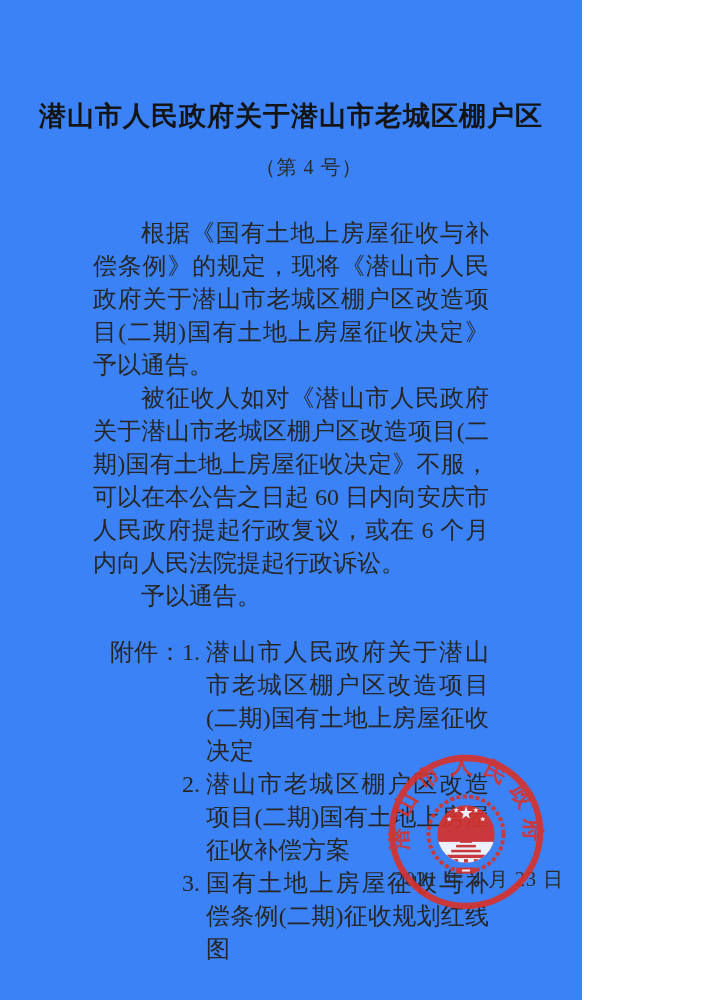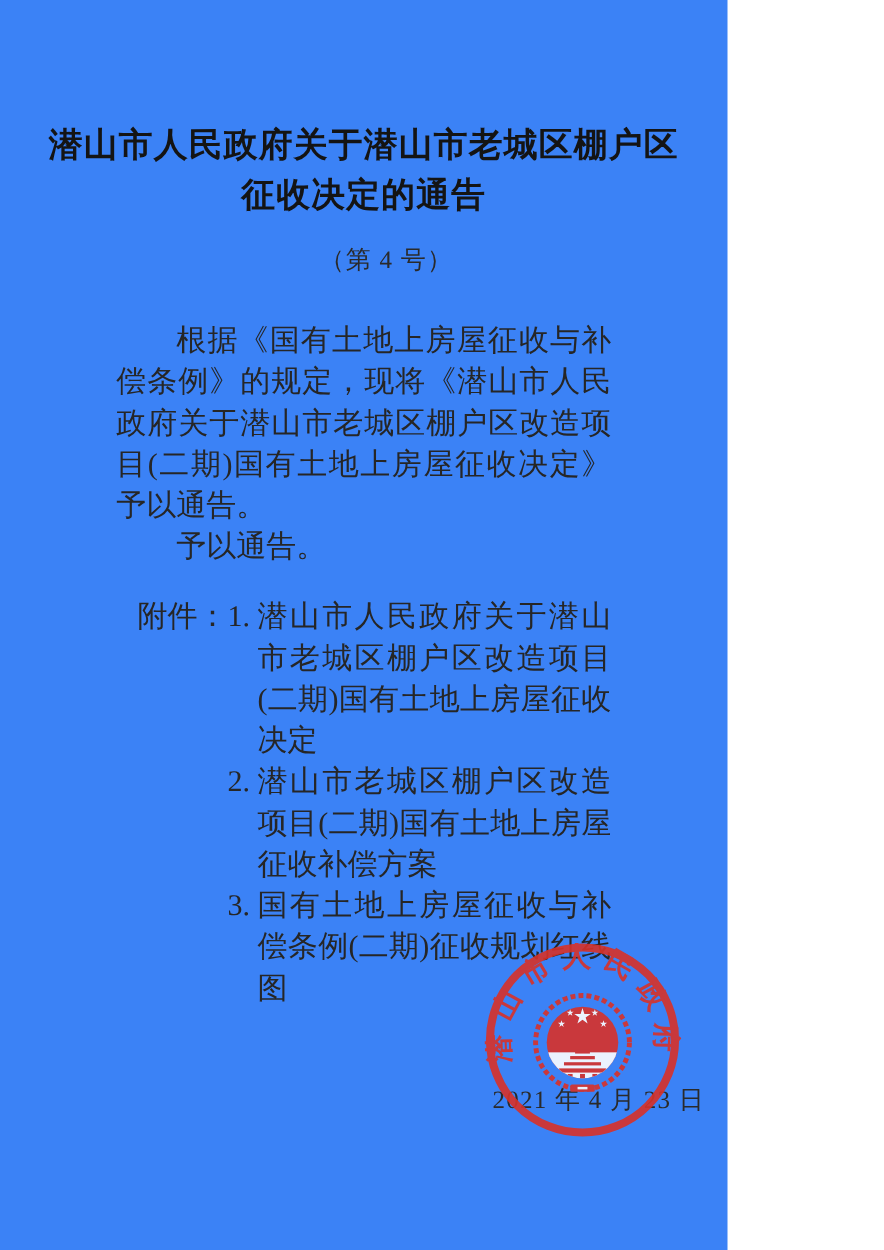--- a/index.html
+++ b/index.html
@@ -66,27 +66,27 @@
     white-space:nowrap;
   }
 </style>
 </head>
 <body>
 
 <div class="page">
 
   <div class="title">
     <div>潜山市人民政府关于潜山市老城区棚户区</div>
-    <div>征收决定的通告</div>
   </div>
 
   <div class="doc-number">（第 4 号）</div>
 
   <div class="content">
     <p class="para">根据《国有土地上房屋征收与补偿条例》的规定，现将《潜山市人民政府关于潜山市老城区棚户区改造项目(二期)国有土地上房屋征收决定》予以通告。</p>
+    <p class="para">被征收人如对《潜山市人民政府关于潜山市老城区棚户区改造项目(二期)国有土地上房屋征收决定》不服，可以在本公告之日起 60 日内向安庆市人民政府提起行政复议，或在 6 个月内向人民法院提起行政诉讼。</p>
     <p class="para">予以通告。</p>
 
     <div class="attachments">
       <span class="attach-label">附件：</span>
       <div class="attach-list">
         <div class="attach-item">
           <span class="num">1.</span>
           <span class="txt">潜山市人民政府关于潜山市老城区棚户区改造项目(二期)国有土地上房屋征收决定</span>
         </div>
         <div class="attach-item">

